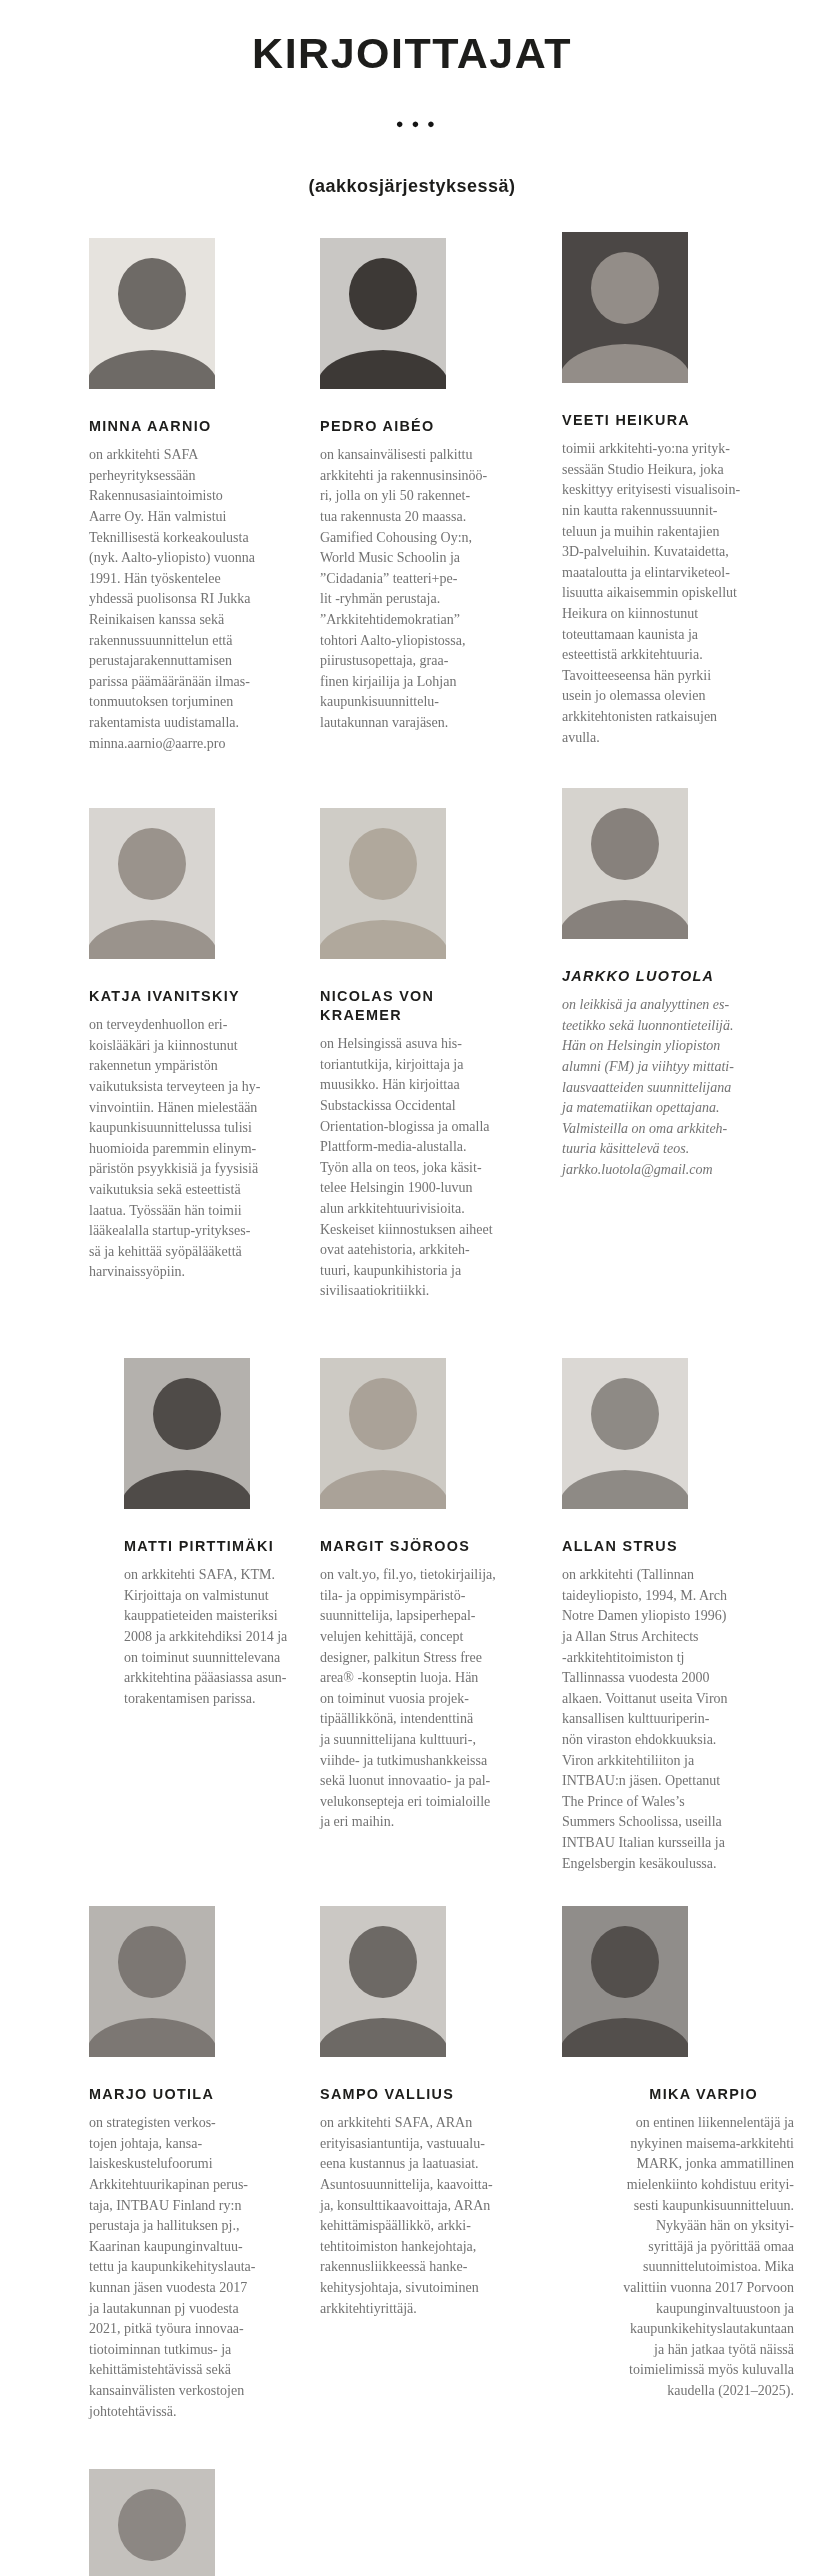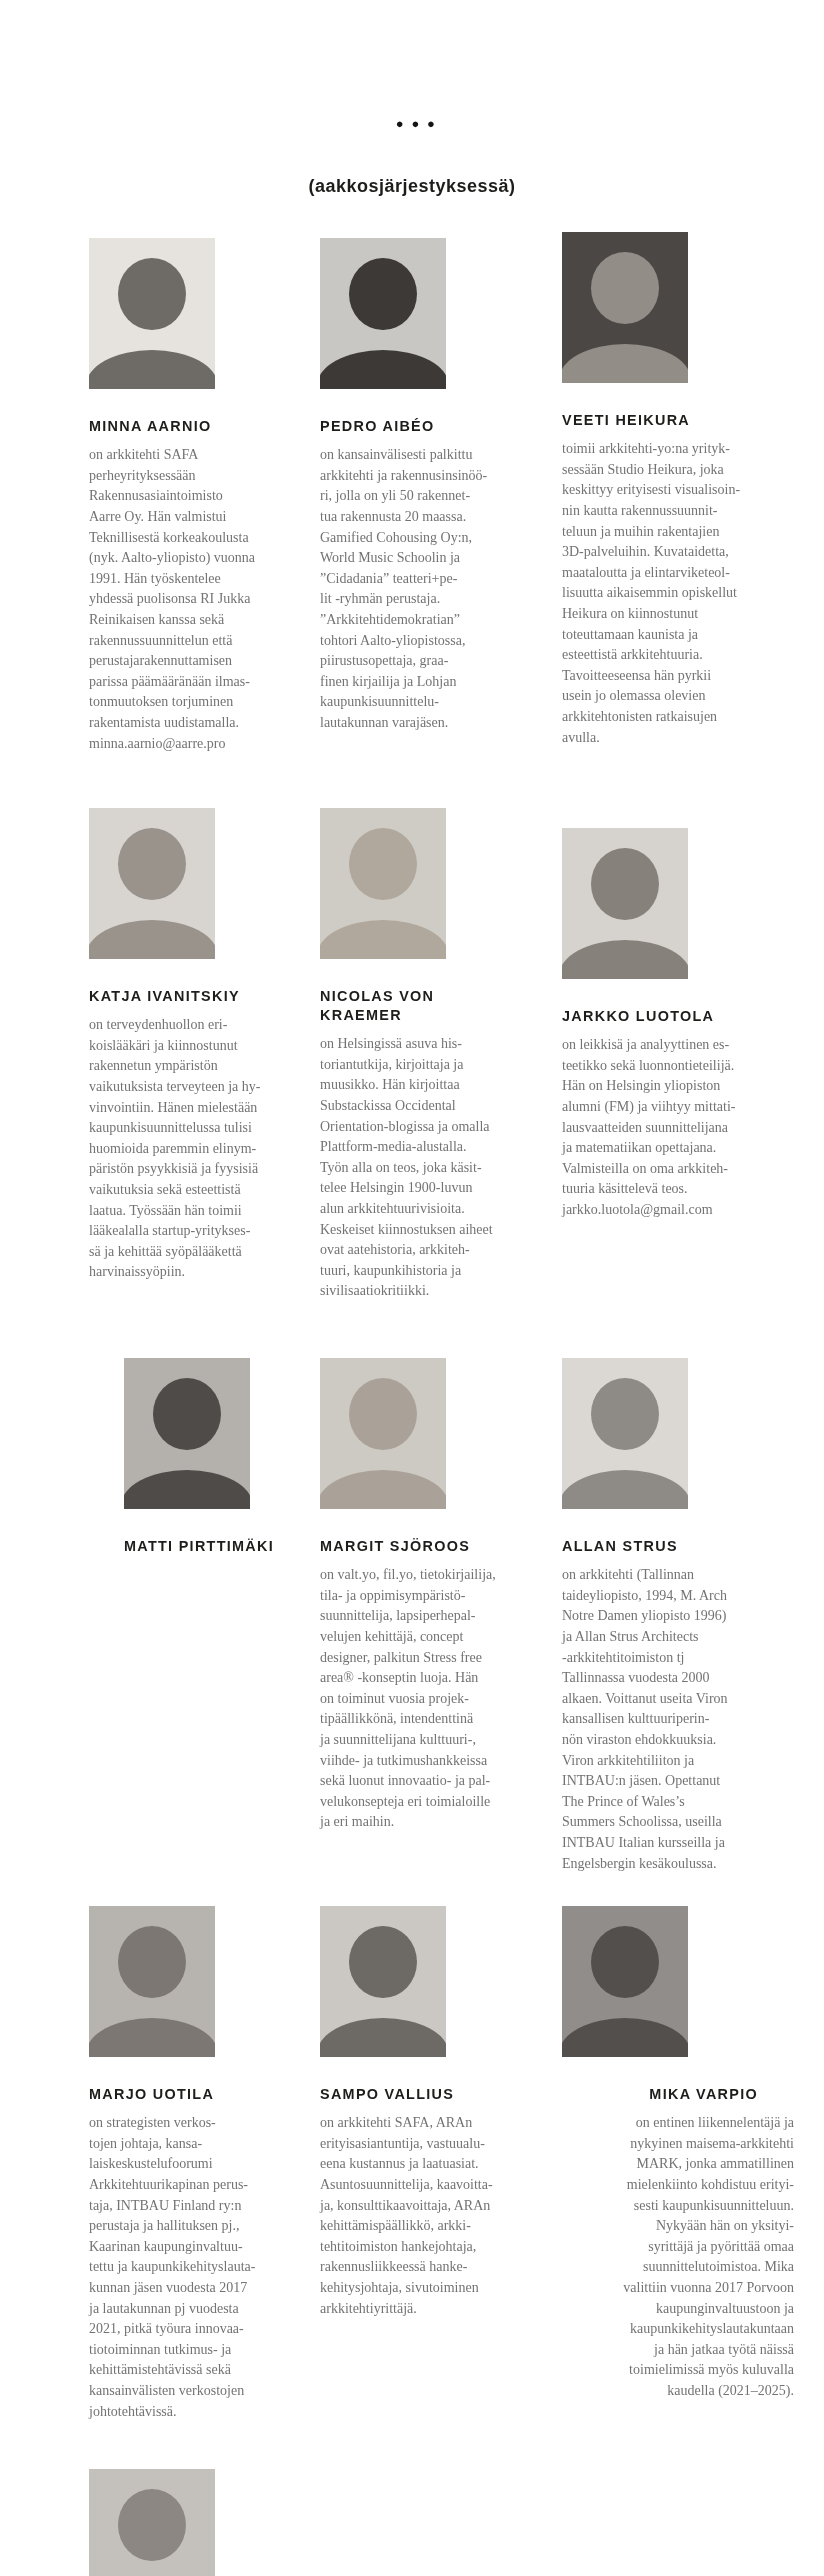--- a/index.html
+++ b/index.html
@@ -26,20 +26,21 @@
         font-family:"Liberation Sans",sans-serif;font-weight:700;font-size:14.4px;line-height:19px;
         letter-spacing:1.3px;color:#1d1d1b;}
   .bio{margin:9.3px 0 0 0;white-space:pre;
        font-family:"Liberation Serif",serif;font-weight:400;font-size:14px;line-height:20.6px;
        color:#737373;}
 </style>
 </head>
 <body>
 
 <div class="page">
+  <h1 class="page-title">KIRJOITTAJAT</h1>
   <div class="divider-dots">●●●</div>
   <p class="page-subtitle">(aakkosjärjestyksessä)</p>
   <main>
       <article class="card" style="left: 89px; top: 238px;">
     <div class="photo" style="--pbg: #e6e3de; --pfg: #6e6a66;">
       <span class="head"></span>
       <span class="shoulders"></span>
     </div>
     <h2 class="name">MINNA AARNIO</h2>
     <p class="bio">on arkkitehti SAFA
@@ -134,21 +135,21 @@
 Orientation-blogissa ja omalla
 Plattform-media-alustalla.
 Työn alla on teos, joka käsit-
 telee Helsingin 1900-luvun
 alun arkkitehtuurivisioita.
 Keskeiset kiinnostuksen aiheet
 ovat aatehistoria, arkkiteh-
 tuuri, kaupunkihistoria ja
 sivilisaatiokritiikki.</p>
   </article>
-      <article class="card" style="left: 562px; top: 828px;">
+      <article class="card" style="left: 562px; top: 788px; font-style: italic;">
     <div class="photo" style="--pbg: #d6d3ce; --pfg: #87817c;">
       <span class="head"></span>
       <span class="shoulders"></span>
     </div>
     <h2 class="name">JARKKO LUOTOLA</h2>
     <p class="bio">on leikkisä ja analyyttinen es-
 teetikko sekä luonnontieteilijä.
 Hän on Helsingin yliopiston
 alumni (FM) ja viihtyy mittati-
 lausvaatteiden suunnittelijana
@@ -156,20 +157,27 @@
 Valmisteilla on oma arkkiteh-
 tuuria käsittelevä teos.
 jarkko.luotola@gmail.com</p>
   </article>
       <article class="card" style="left: 89px; top: 1358px; margin-left: 35px;">
     <div class="photo" style="--pbg: #b4b1ad; --pfg: #4f4b48;">
       <span class="head"></span>
       <span class="shoulders"></span>
     </div>
     <h2 class="name">MATTI PIRTTIMÄKI</h2>
+    <p class="bio">on arkkitehti SAFA, KTM.
+Kirjoittaja on valmistunut
+kauppatieteiden maisteriksi
+2008 ja arkkitehdiksi 2014 ja
+on toiminut suunnittelevana
+arkkitehtina pääasiassa asun-
+torakentamisen parissa.</p>
   </article>
       <article class="card" style="left: 320px; top: 1358px;">
     <div class="photo" style="--pbg: #cdcac4; --pfg: #aaa298;">
       <span class="head"></span>
       <span class="shoulders"></span>
     </div>
     <h2 class="name">MARGIT SJÖROOS</h2>
     <p class="bio">on valt.yo, fil.yo, tietokirjailija,
 tila- ja oppimisympäristö-
 suunnittelija, lapsiperhepal-

